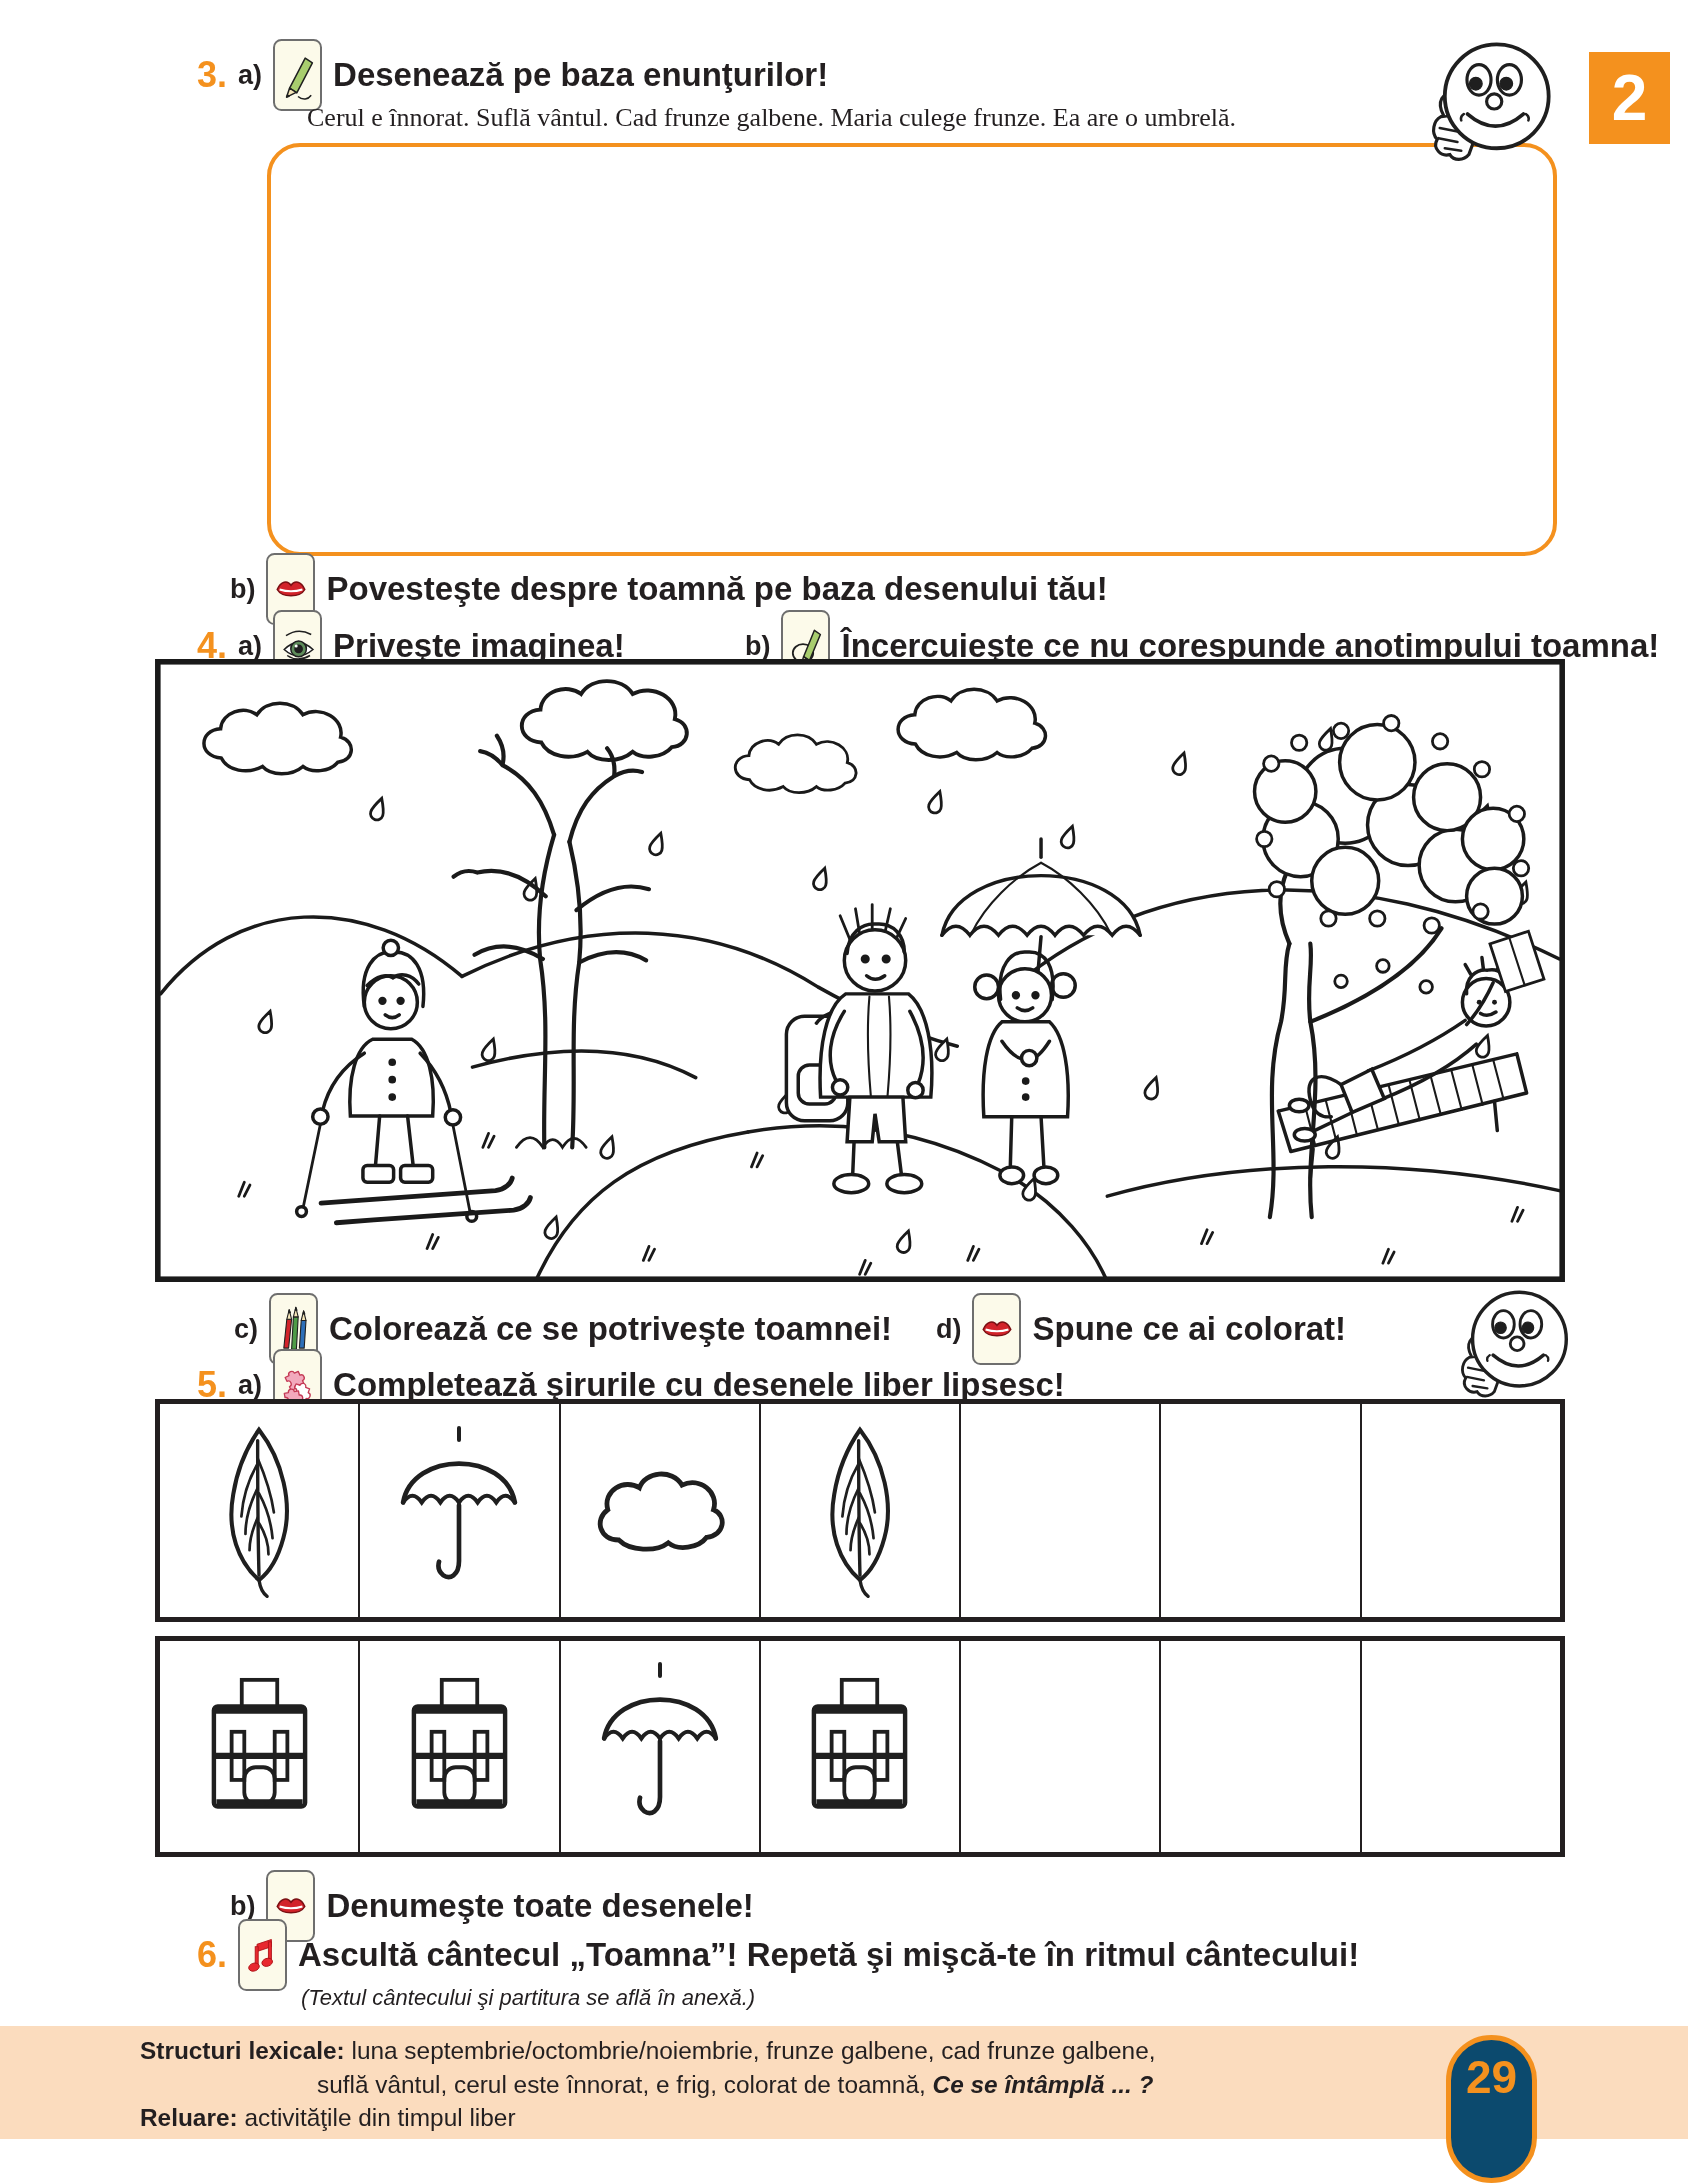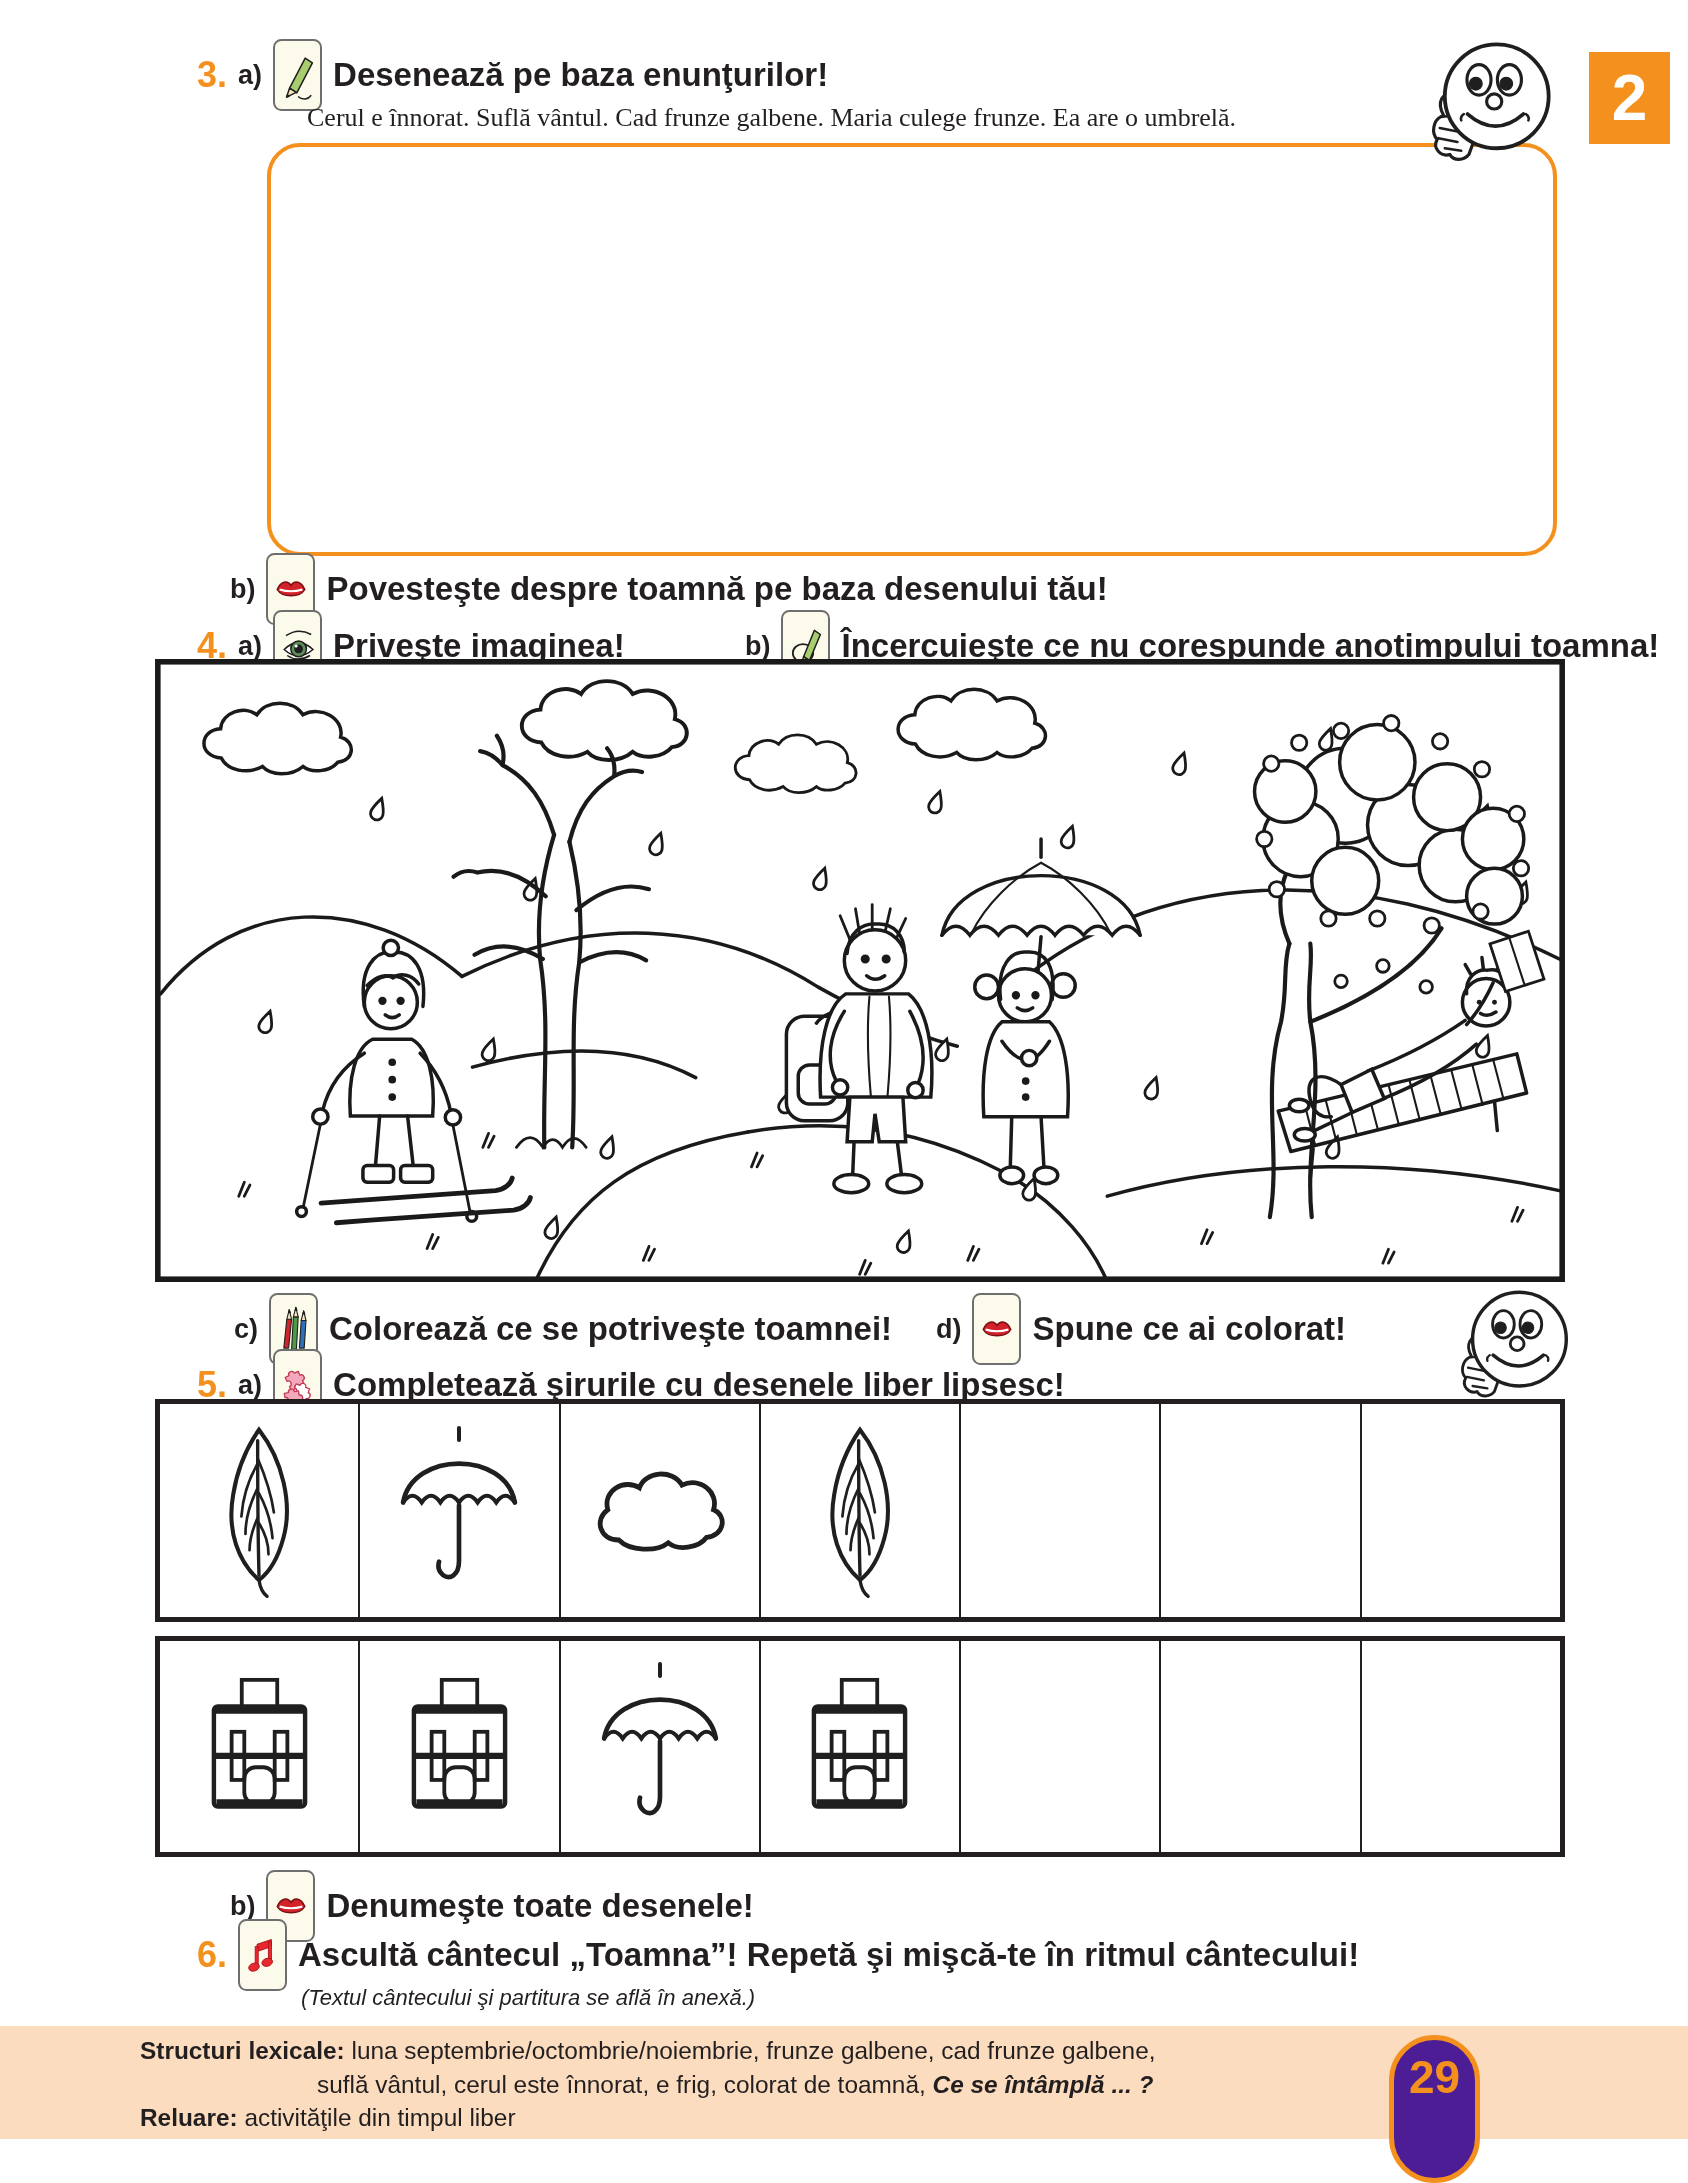--- a/index.html
+++ b/index.html
@@ -43,22 +43,22 @@
   .prow2{top:1636px;height:221px;}
   .pcell{flex:1 1 0;border-left:2.8px solid var(--ink);display:flex;align-items:center;justify-content:center;overflow:hidden;}
   .pcell:first-child{border-left:none;}
   .banner{
     position:absolute;left:0;top:2026px;width:1689px;height:113px;background:var(--peach);
   }
   .banner .line{position:absolute;font-size:24.4px;white-space:nowrap;}
   .banner b{font-weight:bold;}
   .banner i{font-style:italic;font-weight:bold;}
   .page-pill{
-    position:absolute;left:1389px;top:2035px;width:91px;height:148px;
-    background:#4c1d95;border:5.6px solid var(--orange);border-radius:46px;box-sizing:border-box;
+    position:absolute;left:1446px;top:2035px;width:91px;height:148px;
+    background:#0c4a6e;border:5.6px solid var(--orange);border-radius:46px;box-sizing:border-box;
     text-align:center;z-index:6;
   }
   .page-pill .pnum{margin-top:9.8px;font-size:46px;font-weight:bold;color:var(--orange);}
   .smiley{position:absolute;z-index:5;}
 </style>
 </head>
 <body>
 
 <svg style="position:absolute;width:0;height:0" aria-hidden="true">
   <defs>

